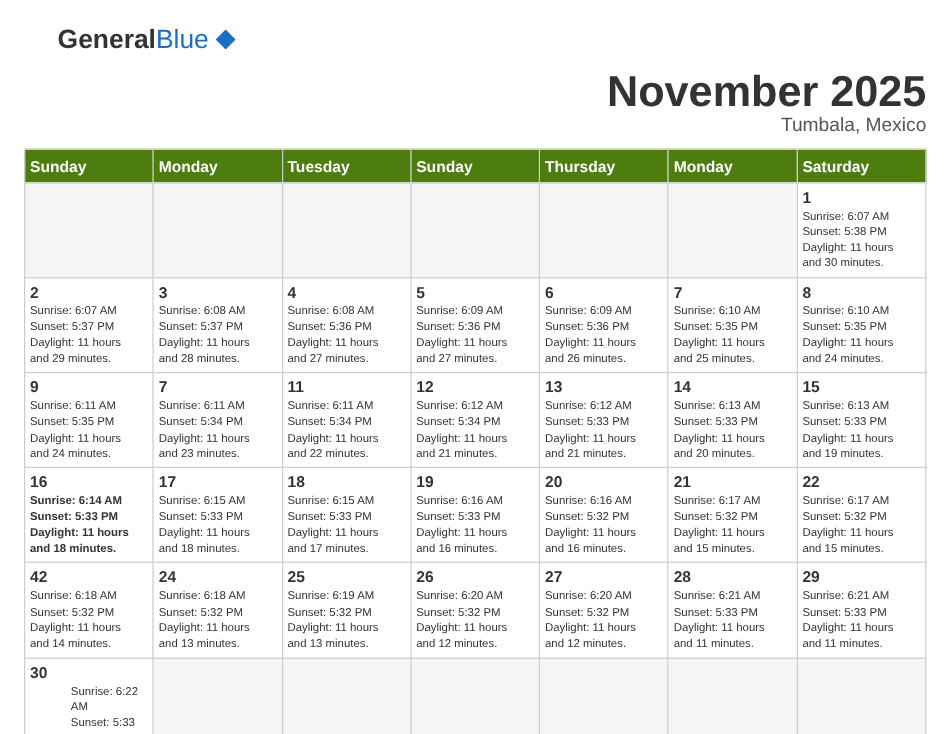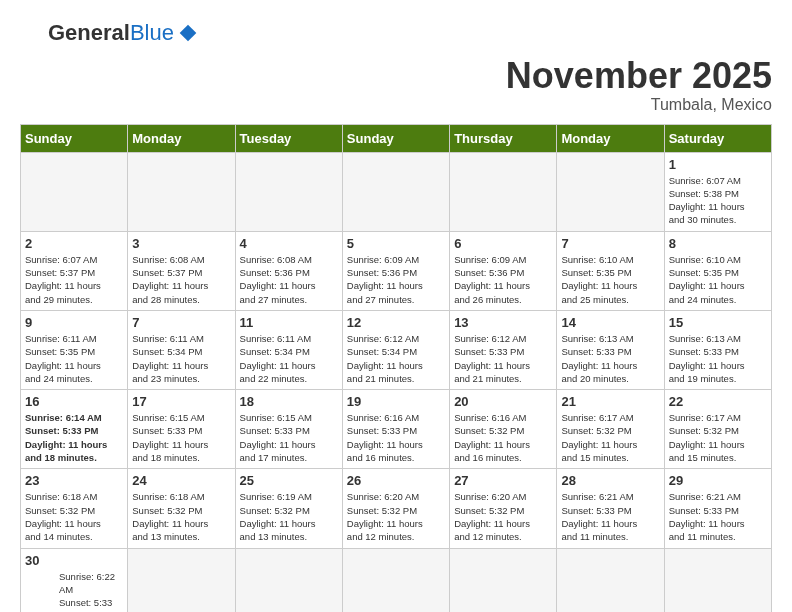--- a/index.html
+++ b/index.html
@@ -277,21 +277,21 @@
         <td>
           <div class="day-number">22</div>
           <div class="day-info" style="white-space: pre-line;">Sunrise: 6:17 AM
 Sunset: 5:32 PM
 Daylight: 11 hours
 and 15 minutes.</div>
         </td>
       </tr>
       <tr>
         <td>
-          <div class="day-number">23</div>
+          <div class="day-number">42</div>
           <div class="day-info" style="white-space: pre-line;">Sunrise: 6:18 AM
 Sunset: 5:32 PM
 Daylight: 11 hours
 and 14 minutes.</div>
         </td>
         <td>
           <div class="day-number">24</div>
           <div class="day-info" style="white-space: pre-line;">Sunrise: 6:18 AM
 Sunset: 5:32 PM
 Daylight: 11 hours

